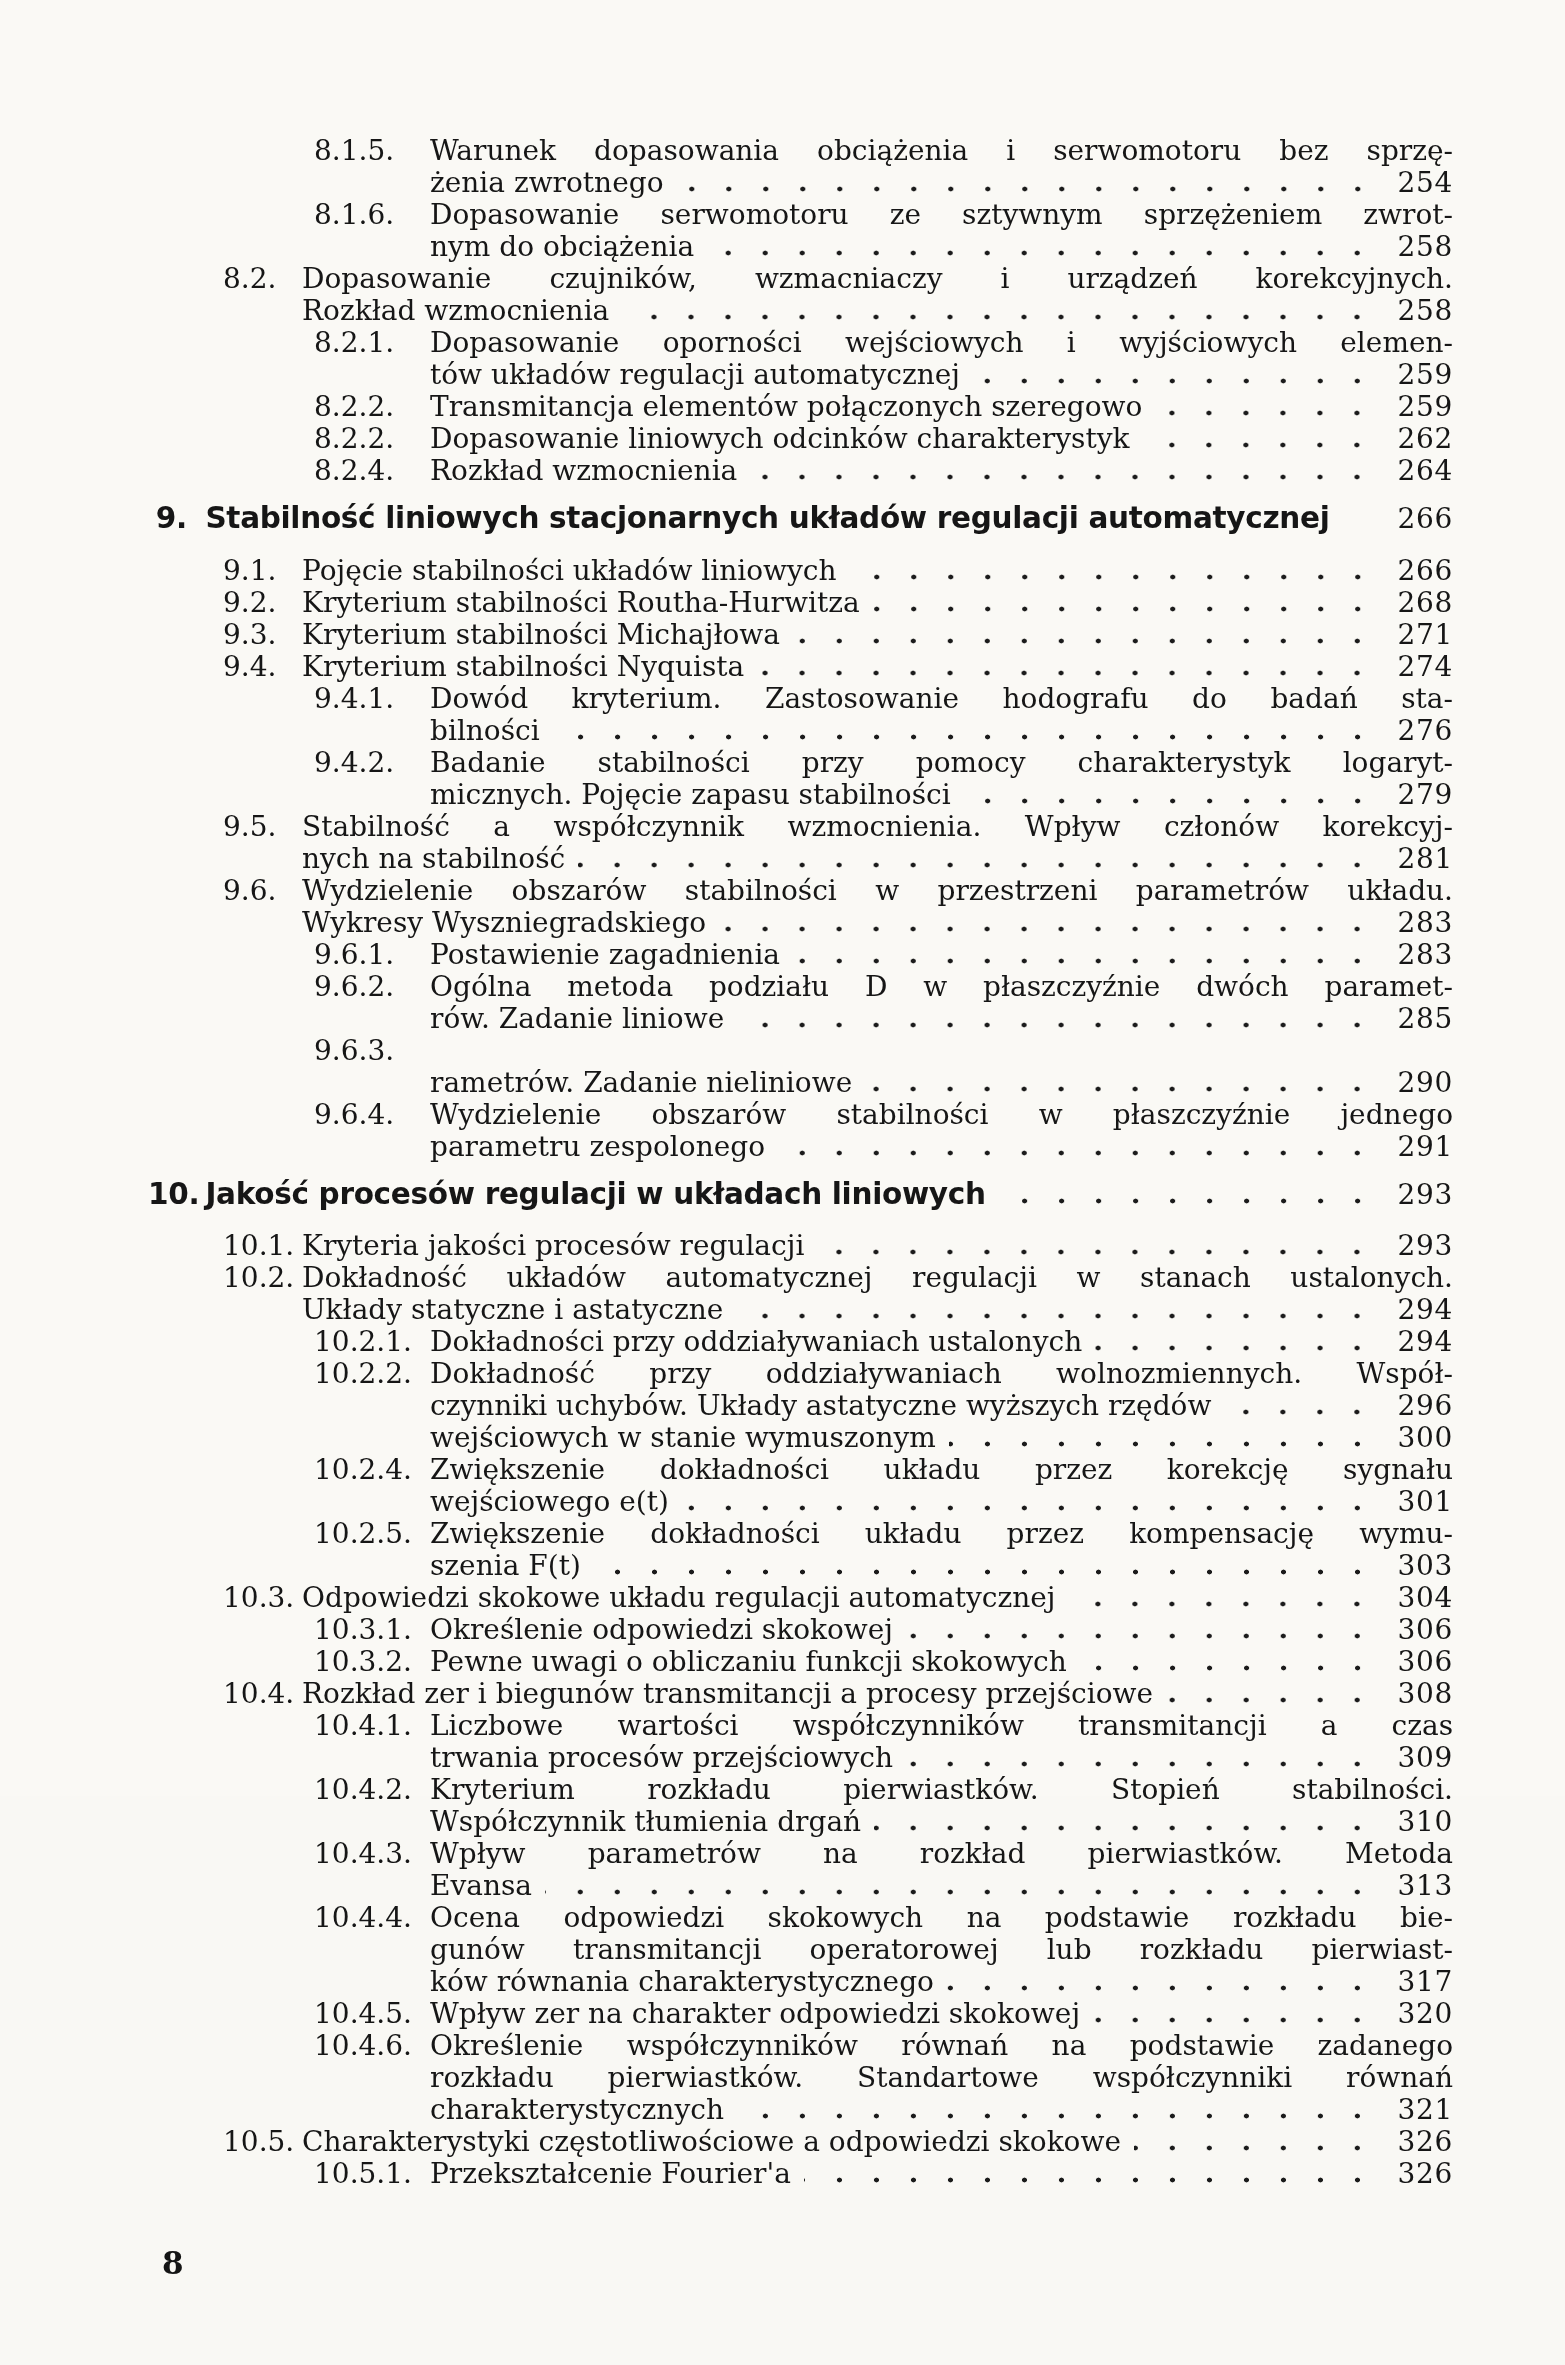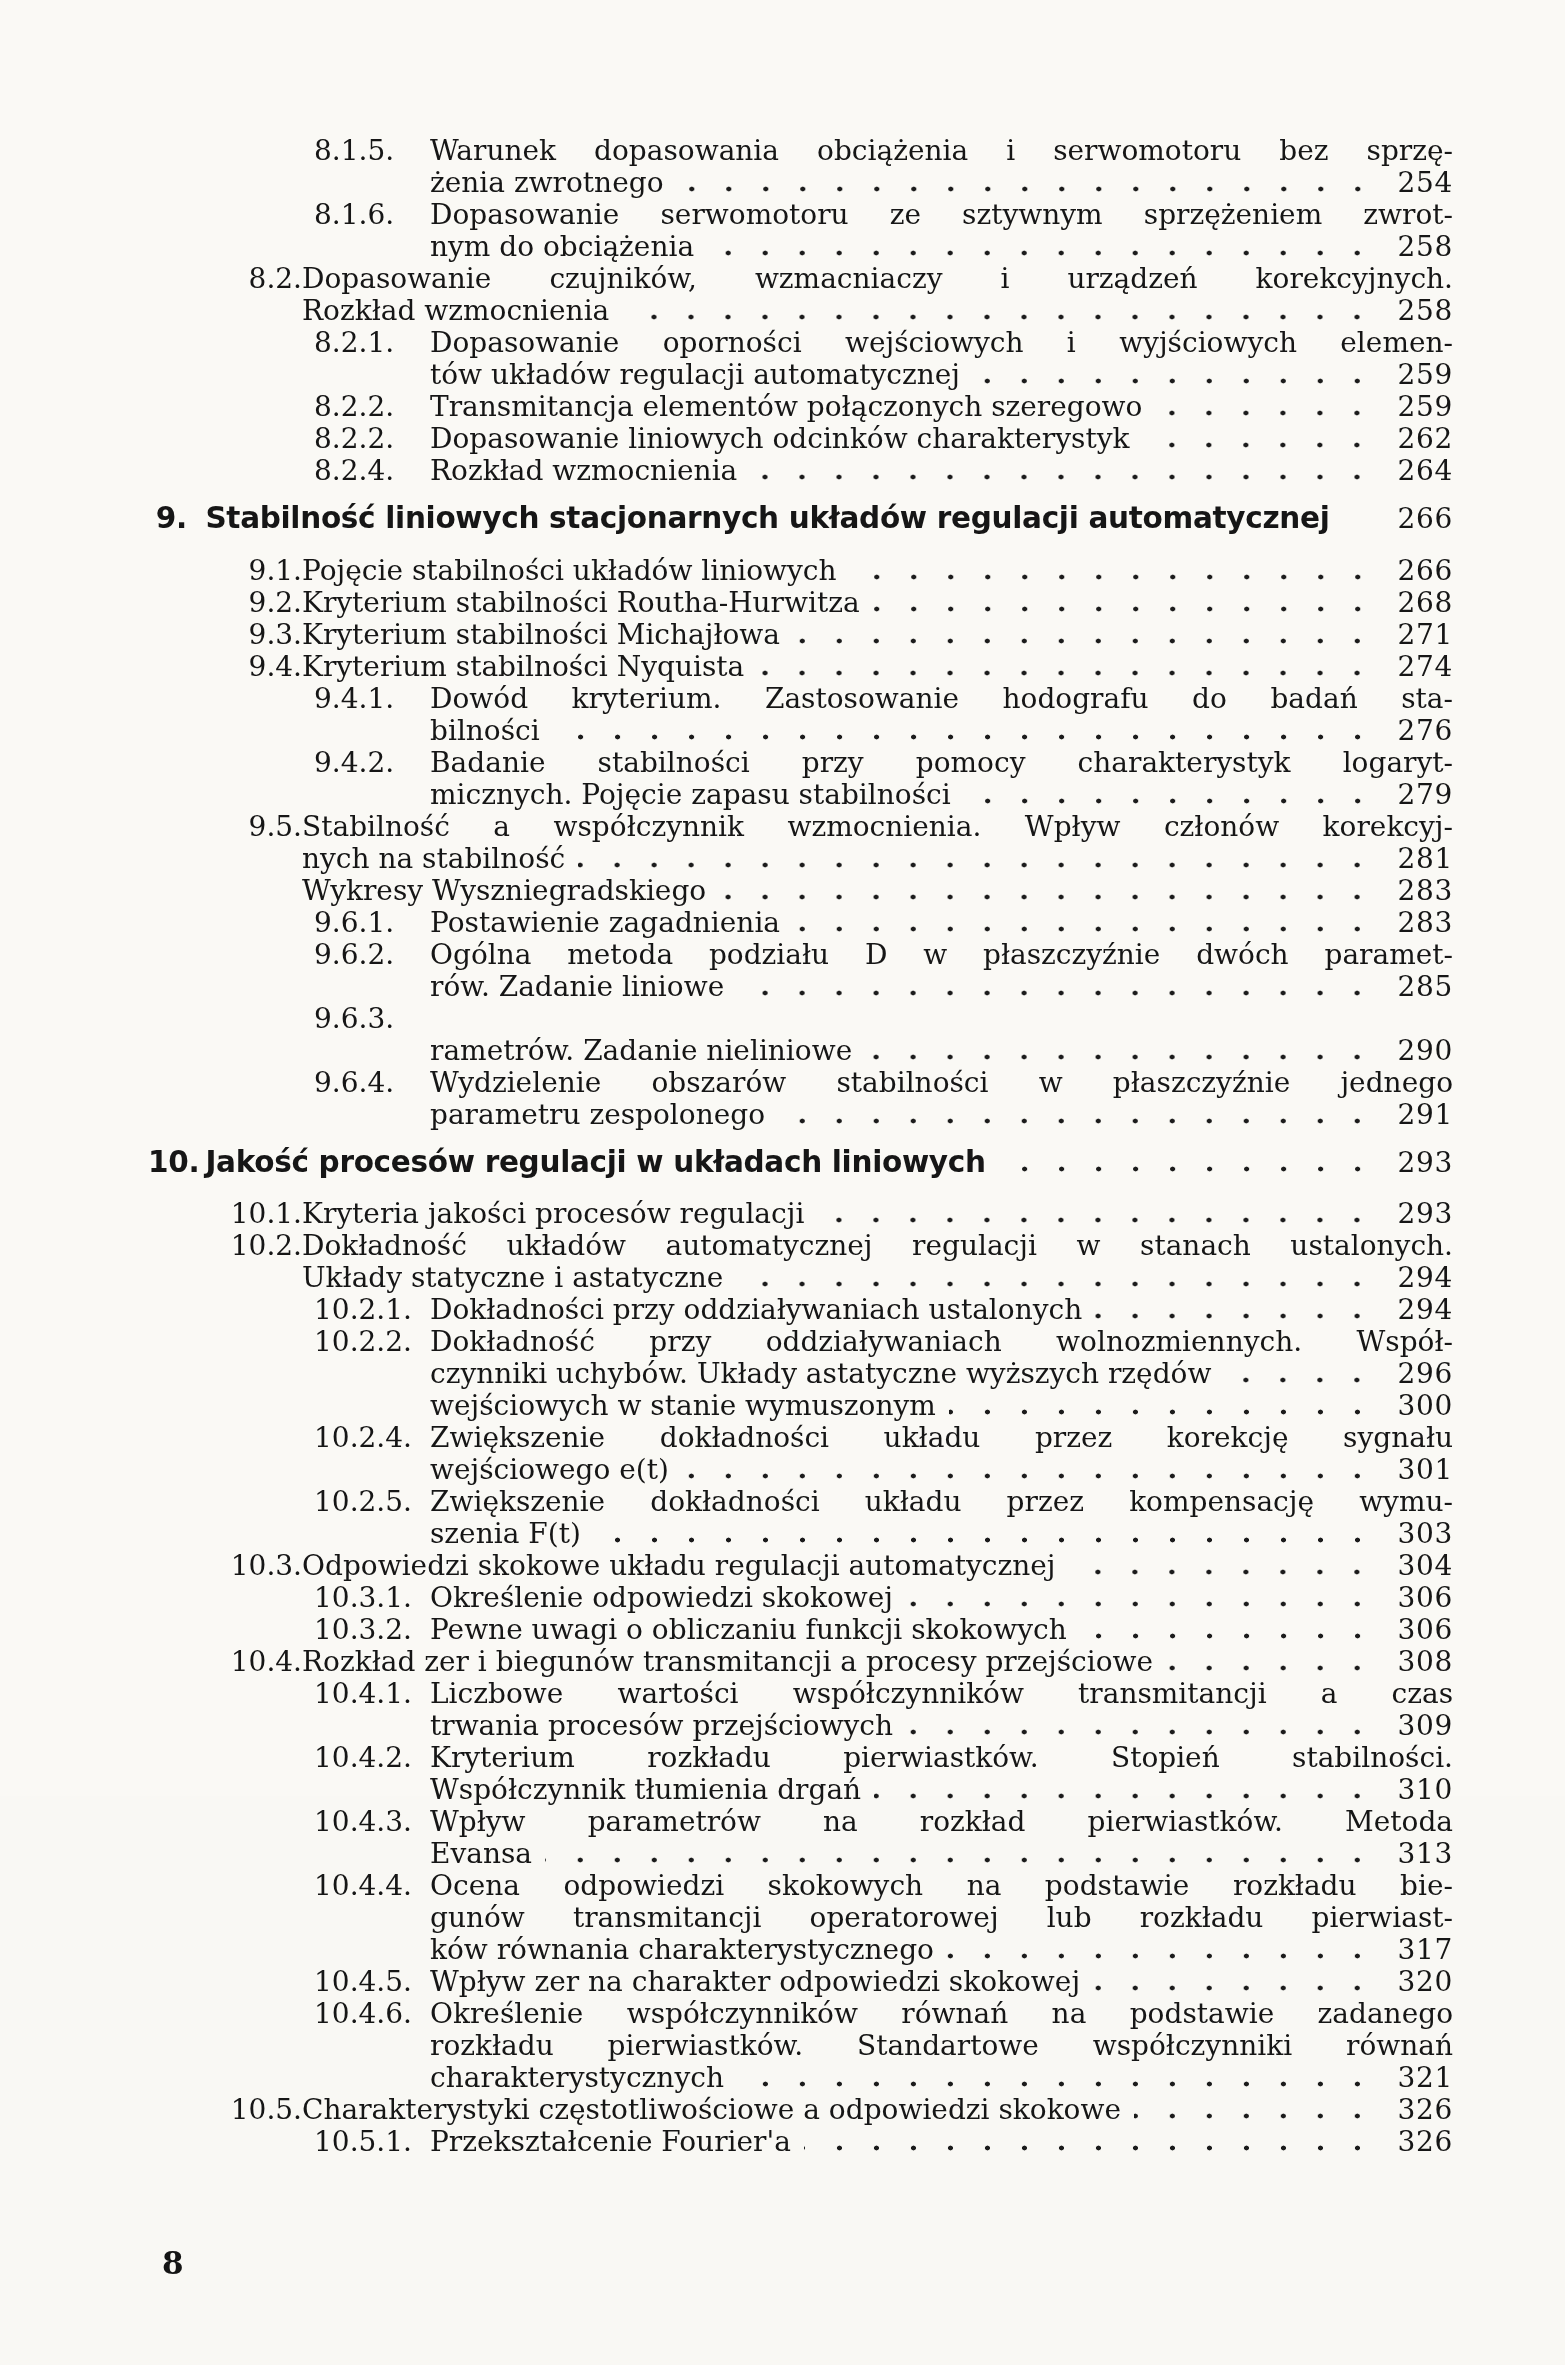--- a/index.html
+++ b/index.html
@@ -36,21 +36,21 @@
   .line.lvl1 { padding-left: 148px; }
   .line.lvl2 { padding-left: 223px; }
   .line.lvl3 { padding-left: 314px; }
   .line.lvl2.cont { padding-left: 302px; }
   .line.lvl3.cont { padding-left: 430px; }
   .num {
     flex: 0 0 auto;
     display: inline-block;
   }
   .lvl1 .num { width: 39px; text-align: right; margin-right: 18.4px; }
-  .lvl2 .num { width: 79px; text-align: right; }
+  .lvl2 .num { width: 79px; text-align: left; }
   .lvl3 .num { width: 116px; text-align: left; }
   
   .line.lvl1 {
     font-family: "DejaVu Sans", sans-serif;
     font-weight: bold;
     font-size: 29.5px;
     letter-spacing: -0.3px;
     margin-top: 15px;
     margin-bottom: 19.7px;
   }
@@ -209,20 +209,24 @@
       </div>
       <div class="line lvl2">
         <span class="num">9.5.</span>
         <span class="txt fill">Stabilność a współczynnik wzmocnienia. Wpływ członów korekcyj-</span>
       </div>
       <div class="line lvl2 cont">
         <span class="txt">nych na stabilność</span>
         <span class="leader"></span>
         <span class="pg">281</span>
       </div>
+      <div class="line lvl2">
+        <span class="num">9.6.</span>
+        <span class="txt fill">Wydzielenie obszarów stabilności w przestrzeni parametrów układu.</span>
+      </div>
       <div class="line lvl2 cont">
         <span class="txt">Wykresy Wyszniegradskiego</span>
         <span class="leader"></span>
         <span class="pg">283</span>
       </div>
       <div class="line lvl3">
         <span class="num">9.6.1.</span>
         <span class="txt">Postawienie zagadnienia</span>
         <span class="leader"></span>
         <span class="pg">283</span>

